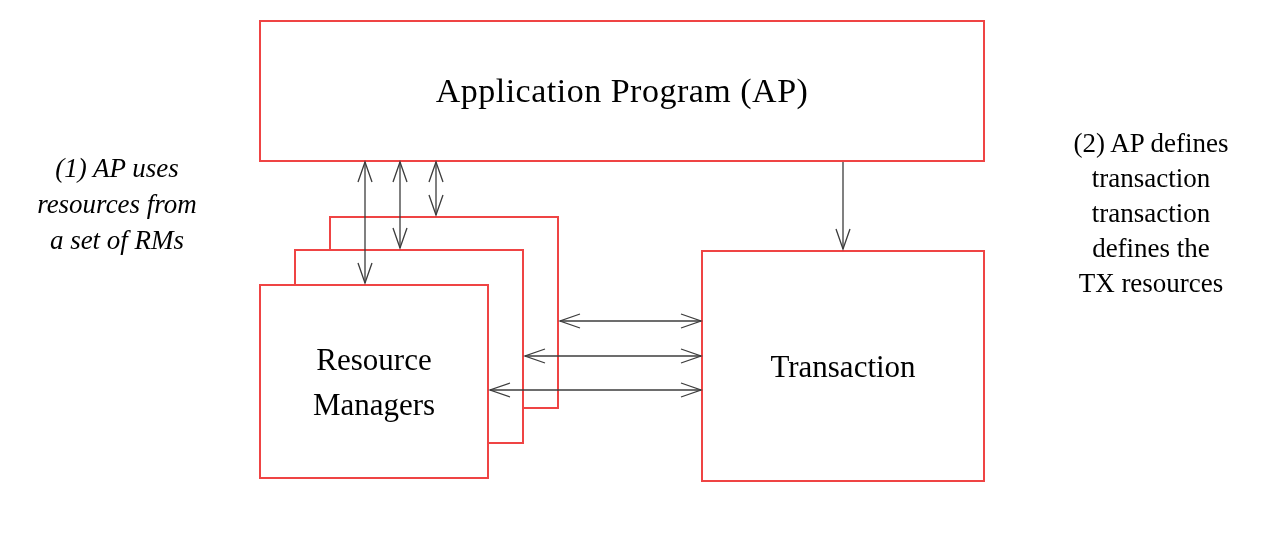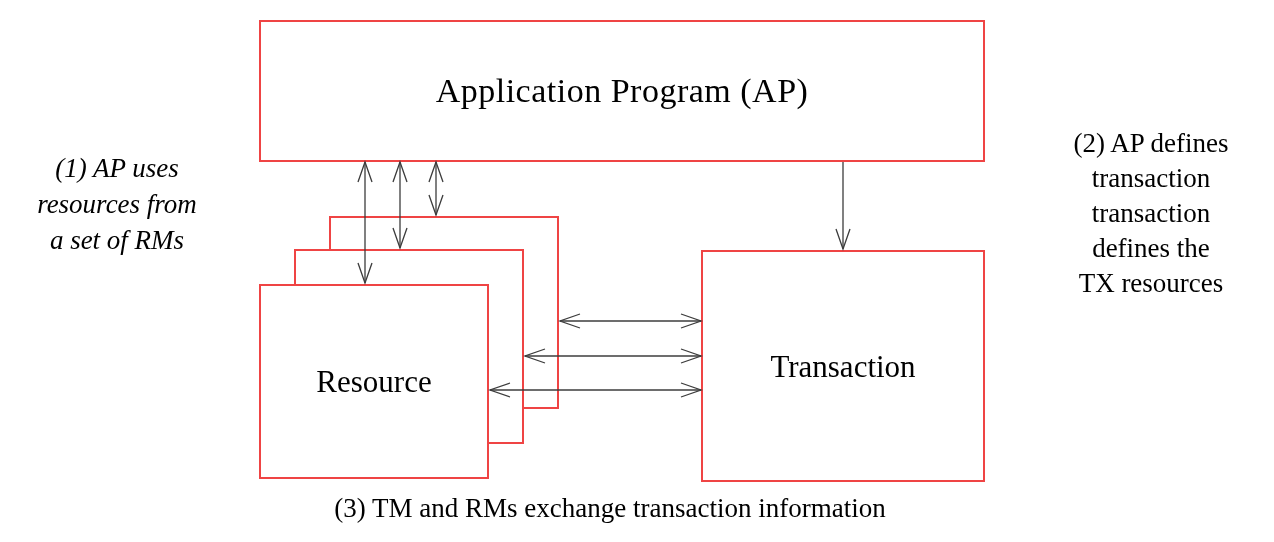--- a/index.html
+++ b/index.html
@@ -87,20 +87,21 @@
 </style>
 </head>
 <body>
 
 <div class="canvas">
 
   <div class="box rm-box rm-back"></div>
   <div class="box rm-box rm-middle"></div>
   <div class="box rm-box rm-front">
     <div>Resource</div>
+    <div>Managers</div>
   </div>
 
   <div class="box tm-box">
     <div>Transaction</div>
   </div>
 
   <div class="box ap-box">
     <div>Application Program (AP)</div>
   </div>
 
@@ -111,23 +112,20 @@
   </div>
 
   <div class="note note-right">
     <div>(2) AP defines</div>
     <div>transaction</div>
     <div>transaction</div>
     <div>defines the</div>
     <div>TX resources</div>
   </div>
 
-  <div class="note note-bottom">
-    <div>(3) TM and RMs exchange transaction information</div>
-  </div>
 
   <svg class="arrows-layer" viewBox="0 0 1274 542" xmlns="http://www.w3.org/2000/svg">
 
     <g>
       <line x1="365" y1="162" x2="365" y2="283"></line>
       <polyline points="358,182 365,162 372,182"></polyline>
       <polyline points="358,263 365,283 372,263"></polyline>
     </g>
 
     <g>

